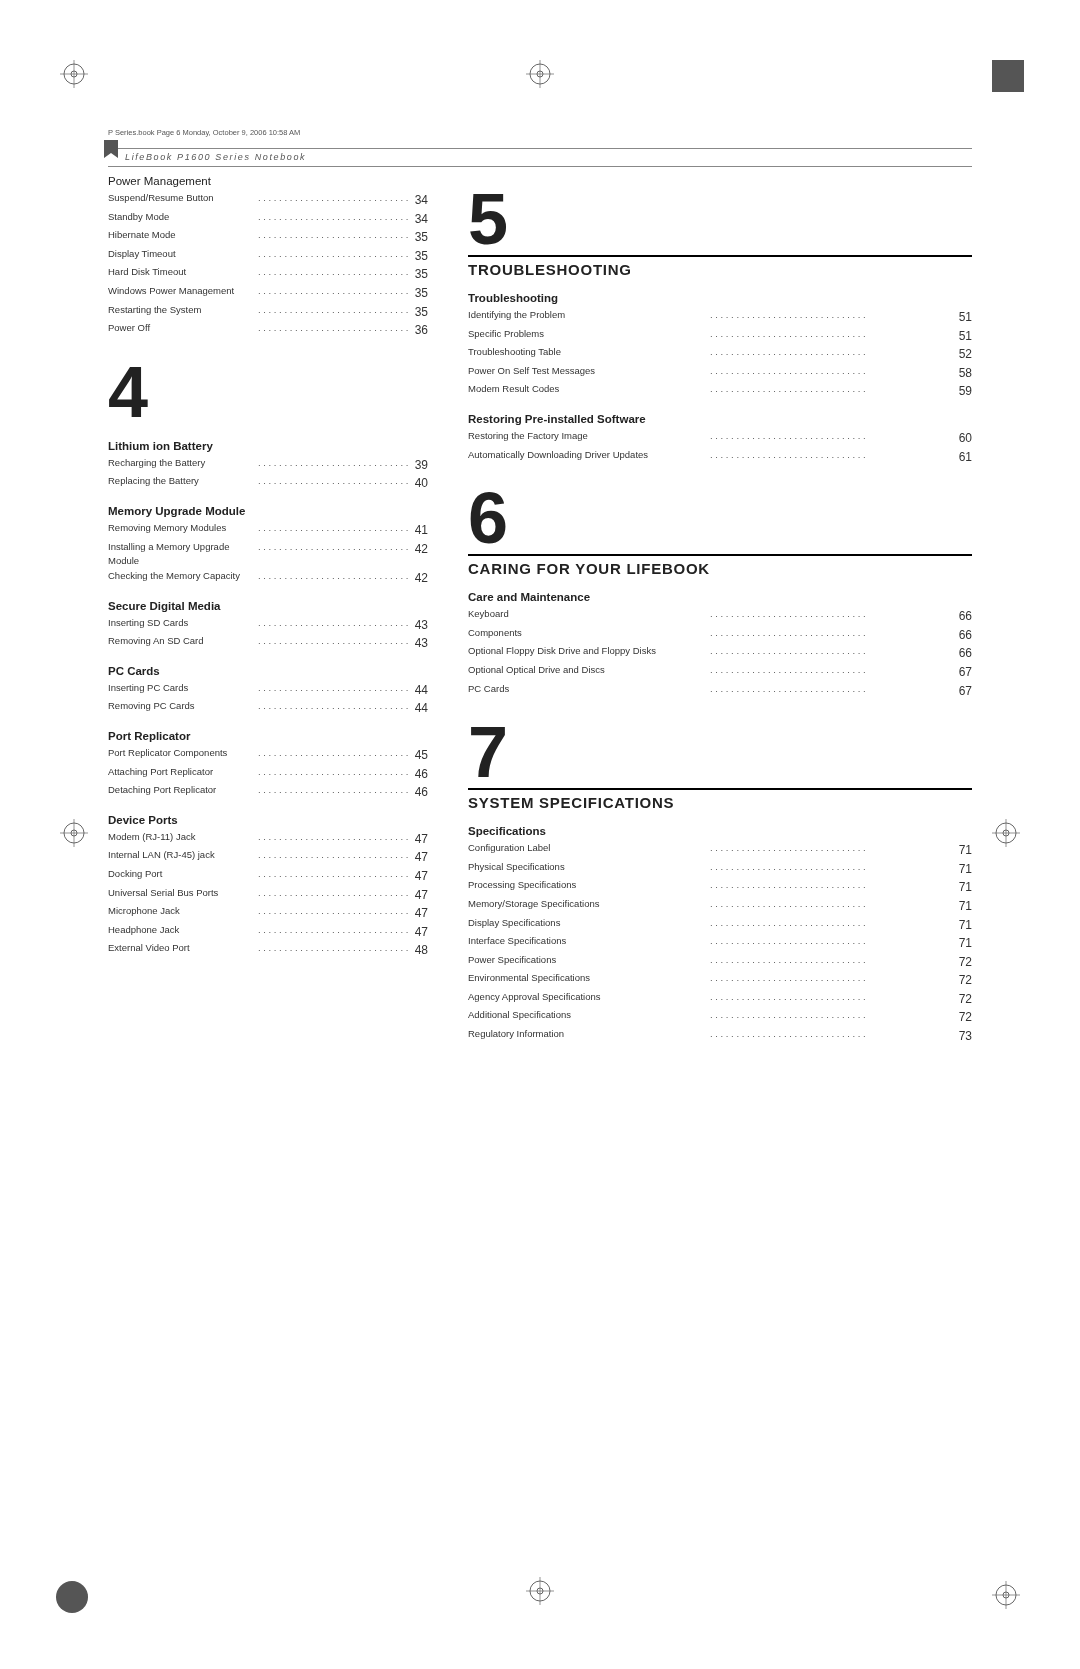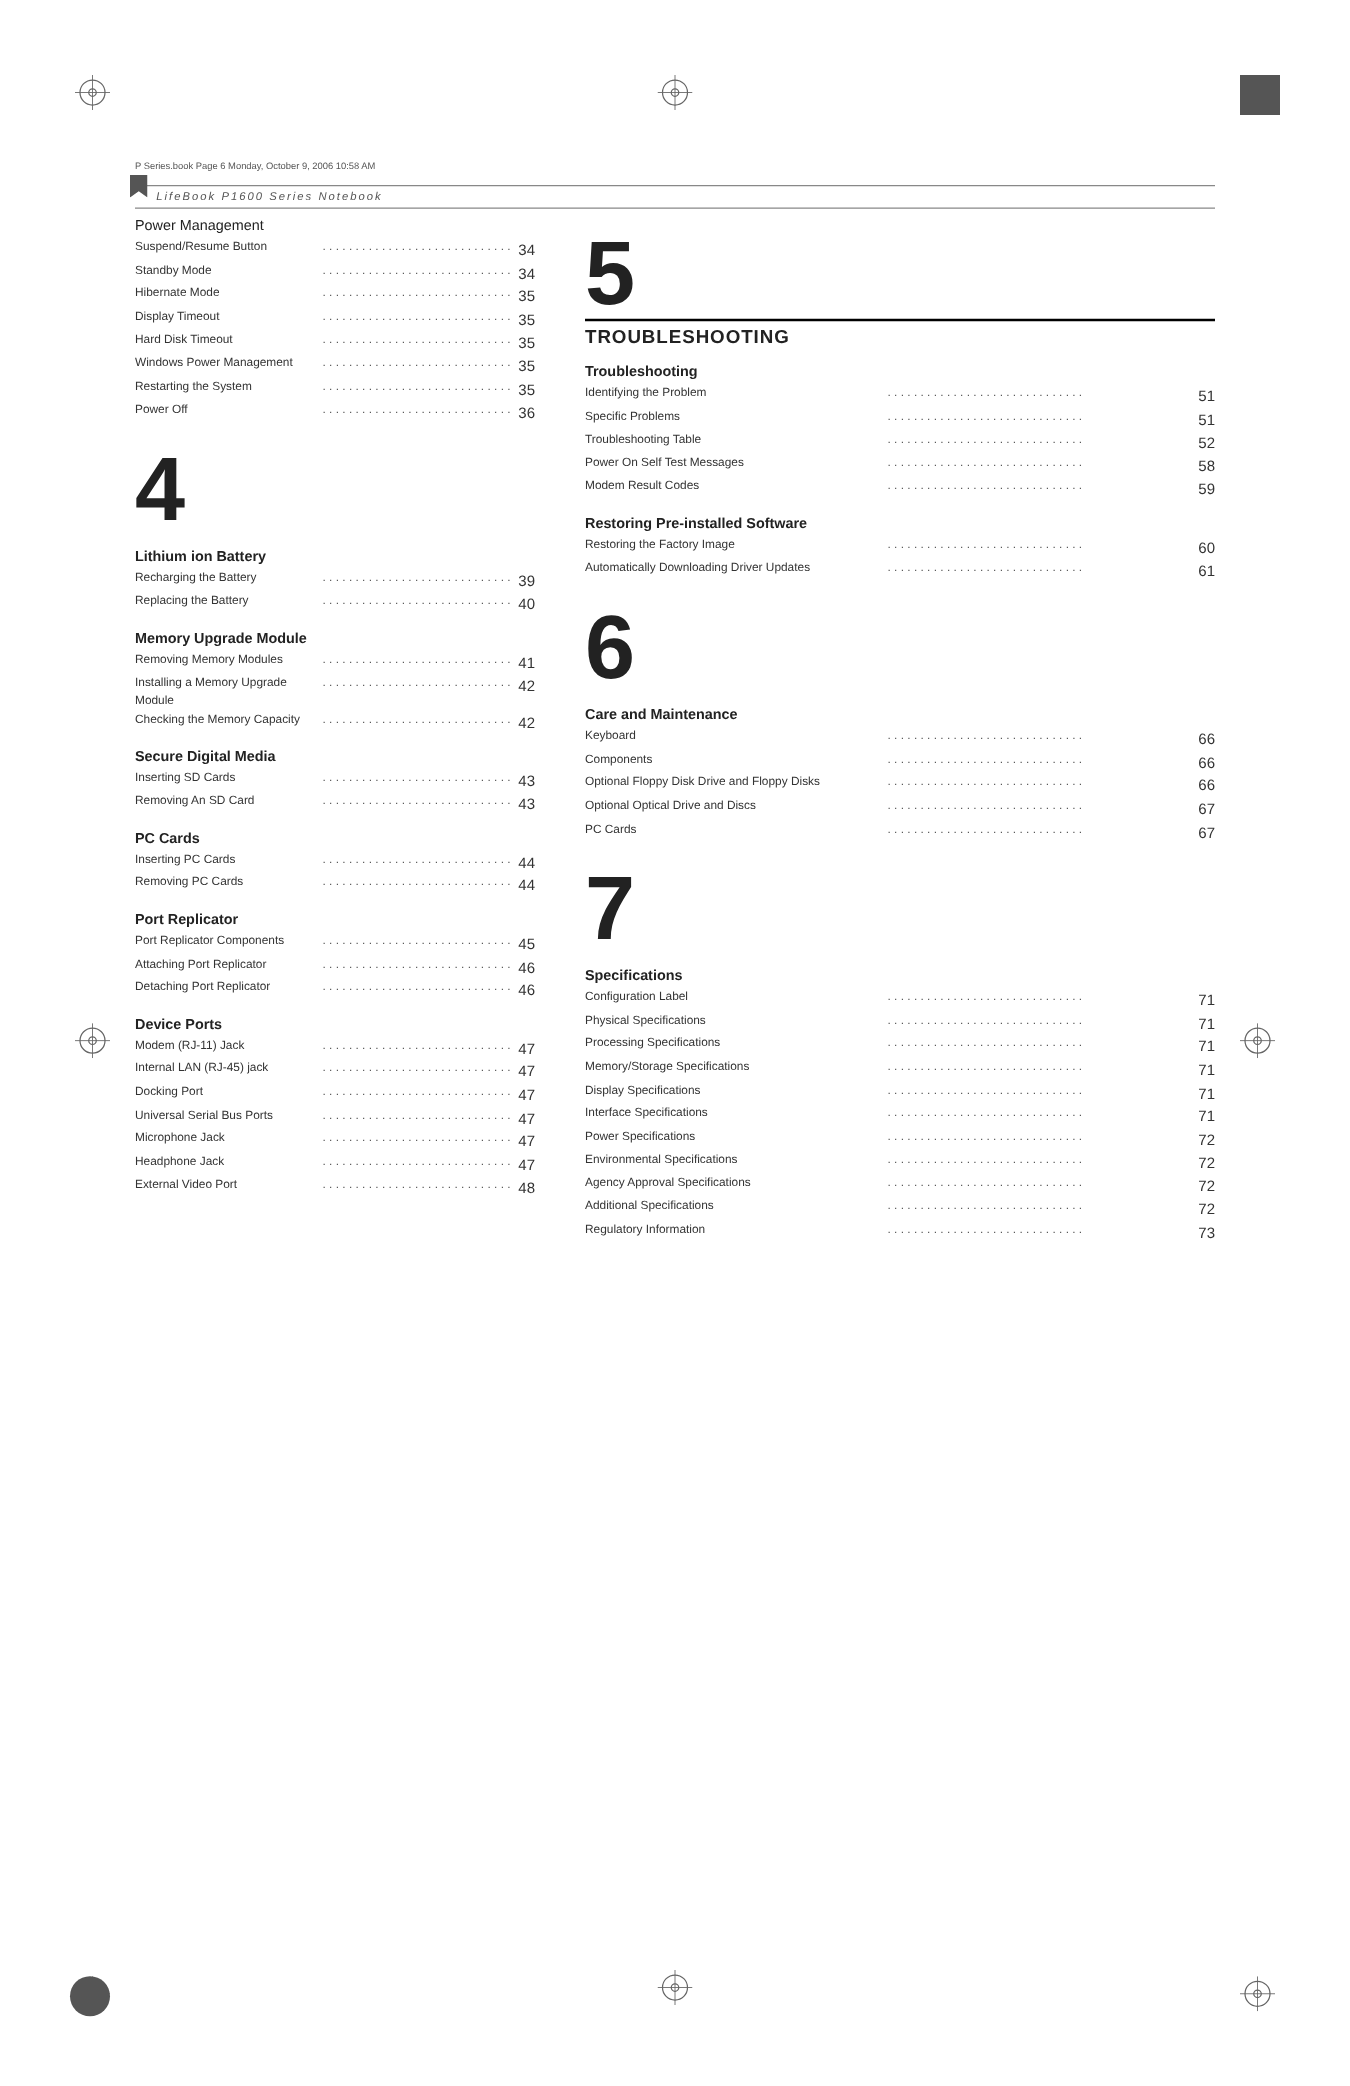--- a/index.html
+++ b/index.html
@@ -438,20 +438,21 @@
             <div class="toc-entry">
               <span class="toc-label">Automatically Downloading Driver Updates</span>
               <span class="toc-dots" style="overflow: hidden; white-space: nowrap; flex: 1 1 0%; font-size: 9.5px; color: rgb(85, 85, 85); padding: 0px 3px;">. . . . . . . . . . . . . . . . . . . . . . . . . . . . . . </span>
               <span class="toc-page">61</span>
             </div>
           </div>
       </div>
 
       <div style="margin-top:16px;">
         <div class="section-num">6</div>
+        <div class="section-title">Caring for Your LifeBook</div>
         <div id="section6-subsections">
             <div class="sub-heading">Care and Maintenance</div>
             <div class="toc-entry">
               <span class="toc-label">Keyboard</span>
               <span class="toc-dots" style="overflow: hidden; white-space: nowrap; flex: 1 1 0%; font-size: 9.5px; color: rgb(85, 85, 85); padding: 0px 3px;">. . . . . . . . . . . . . . . . . . . . . . . . . . . . . . </span>
               <span class="toc-page">66</span>
             </div>
             <div class="toc-entry">
               <span class="toc-label">Components</span>
               <span class="toc-dots" style="overflow: hidden; white-space: nowrap; flex: 1 1 0%; font-size: 9.5px; color: rgb(85, 85, 85); padding: 0px 3px;">. . . . . . . . . . . . . . . . . . . . . . . . . . . . . . </span>
@@ -470,20 +471,21 @@
             <div class="toc-entry">
               <span class="toc-label">PC Cards</span>
               <span class="toc-dots" style="overflow: hidden; white-space: nowrap; flex: 1 1 0%; font-size: 9.5px; color: rgb(85, 85, 85); padding: 0px 3px;">. . . . . . . . . . . . . . . . . . . . . . . . . . . . . . </span>
               <span class="toc-page">67</span>
             </div>
           </div>
       </div>
 
       <div style="margin-top:16px;">
         <div class="section-num">7</div>
+        <div class="section-title">System Specifications</div>
         <div id="section7-subsections">
             <div class="sub-heading">Specifications</div>
             <div class="toc-entry">
               <span class="toc-label">Configuration Label</span>
               <span class="toc-dots" style="overflow: hidden; white-space: nowrap; flex: 1 1 0%; font-size: 9.5px; color: rgb(85, 85, 85); padding: 0px 3px;">. . . . . . . . . . . . . . . . . . . . . . . . . . . . . . </span>
               <span class="toc-page">71</span>
             </div>
             <div class="toc-entry">
               <span class="toc-label">Physical Specifications</span>
               <span class="toc-dots" style="overflow: hidden; white-space: nowrap; flex: 1 1 0%; font-size: 9.5px; color: rgb(85, 85, 85); padding: 0px 3px;">. . . . . . . . . . . . . . . . . . . . . . . . . . . . . . </span>

